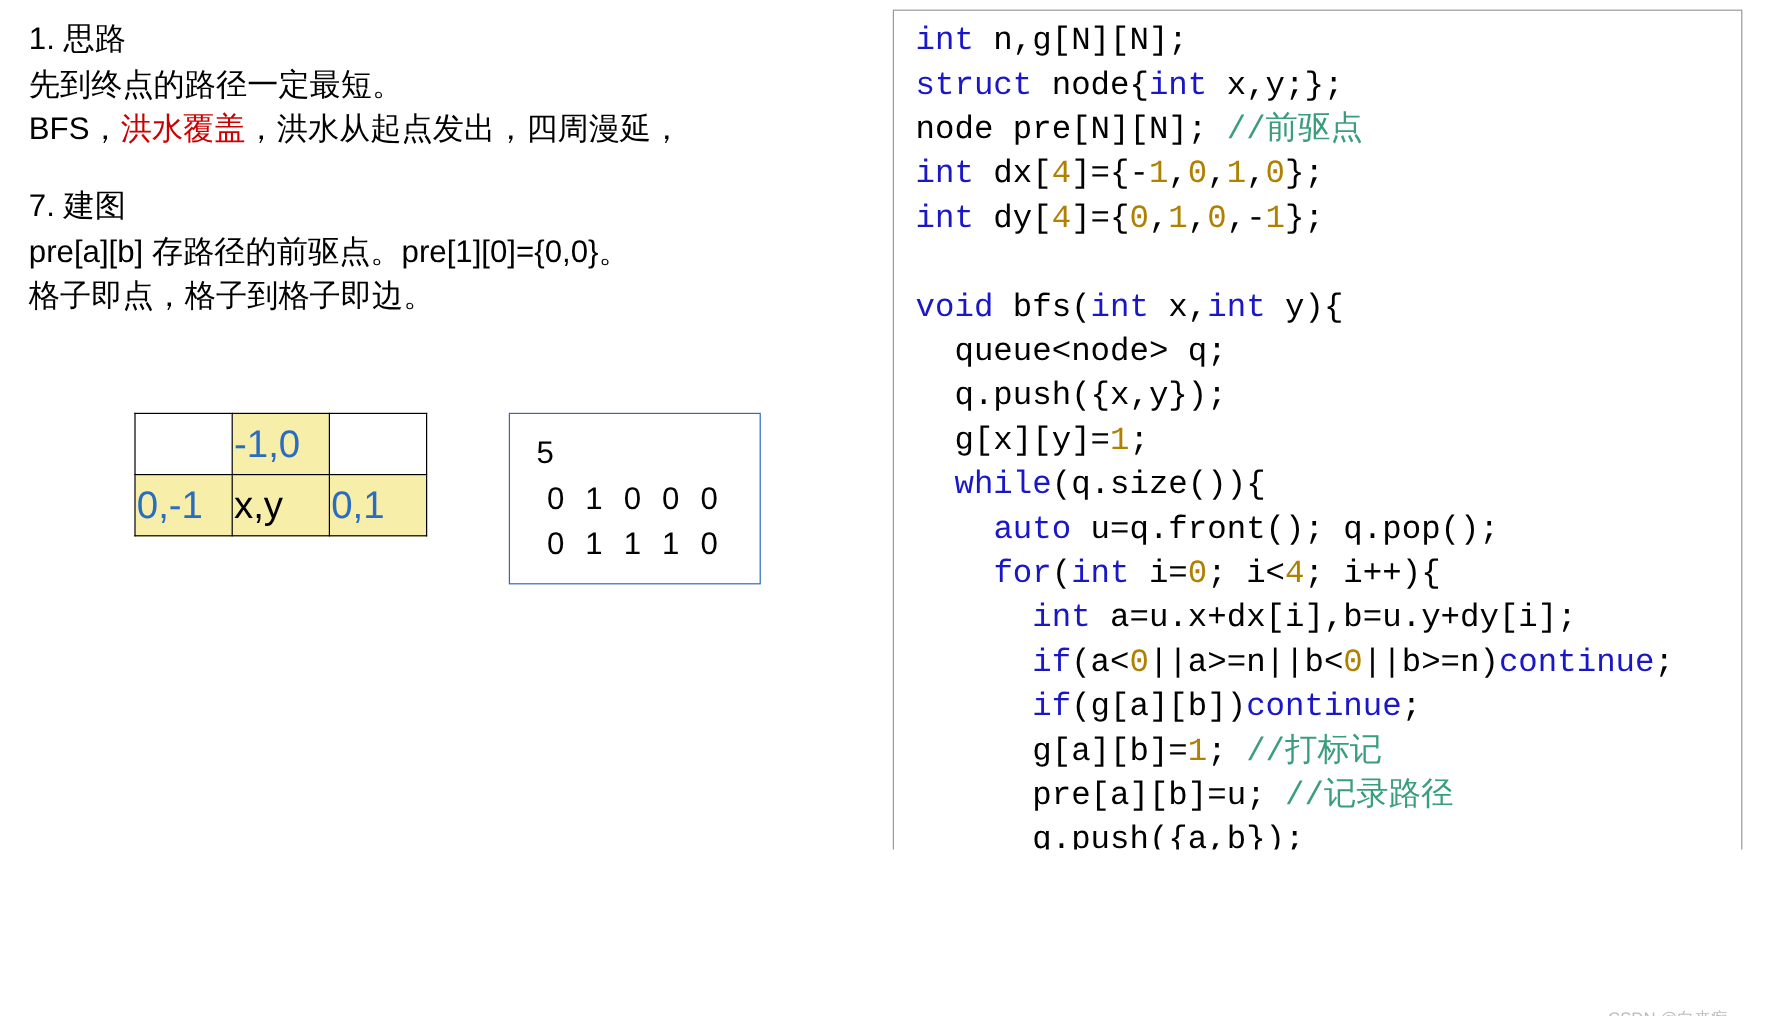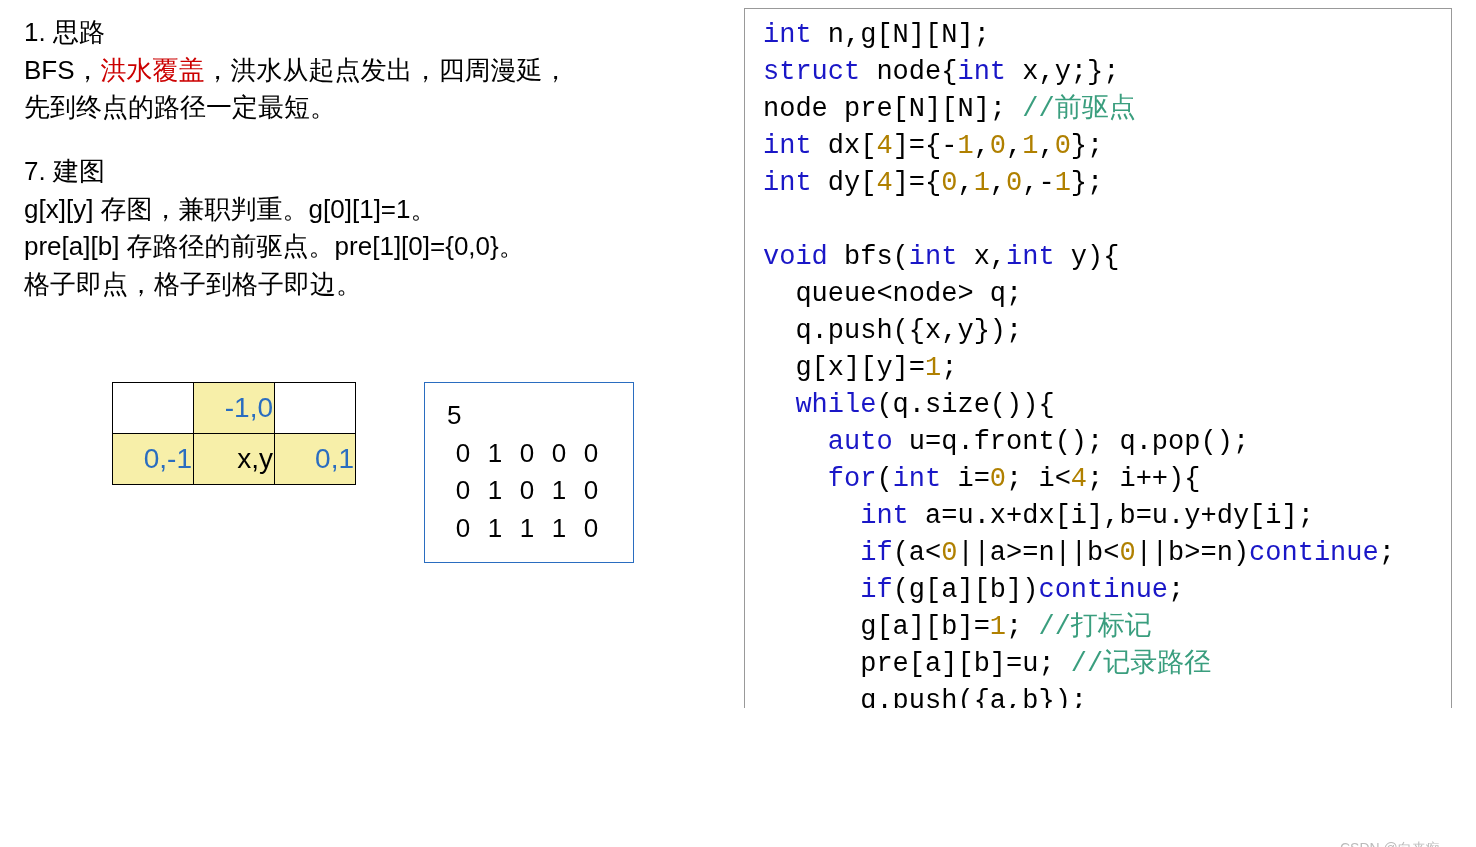--- a/index.html
+++ b/index.html
@@ -37,23 +37,23 @@
     align-items: flex-start;
   }
   table.dir {
     border-collapse: collapse;
     margin-left: 88px;
   }
   table.dir td {
     border: 1px solid #000;
     width: 78px;
     height: 48px;
-    text-align: right;
+    text-align: left;
     vertical-align: middle;
-    font-size: 28px;
+    font-size: 32px;
   }
   .hl { background: #f7efa9; }
   .bold { font-weight: normal; }
   .blue-num { color: #2a6dc0; }
 
   .matrix {
     margin-left: 68px;
     border: 1.5px solid #2a6dc0;
     padding: 14px 26px 14px 22px;
     font-size: 26px;
@@ -91,29 +91,28 @@
     font-family: Arial, sans-serif;
   }
 </style>
 </head>
 <body>
 
 <div class="page">
   <div class="left">
     <div class="para">
       <p>1. 思路</p>
+      <p>先到终点的路径一定最短。</p>
       <p>
         <span>BFS，</span><span class="redtext">洪水覆盖</span><span>，洪水从起点发出，四周漫延，</span>
       </p>
-      <p>先到终点的路径一定最短。</p>
     </div>
 
     <div class="para">
       <p>7. 建图</p>
-      <p>g[x][y] 存图，兼职判重。g[0][1]=1。</p>
       <p>pre[a][b] 存路径的前驱点。pre[1][0]={0,0}。</p>
       <p>格子即点，格子到格子即边。</p>
     </div>
 
     <div class="diagrams">
       <table class="dir">
         <tbody>
             <tr>
           <td></td>
           <td class="hl blue-num">-1,0</td>
@@ -123,21 +122,20 @@
           <td class="hl blue-num">0,-1</td>
           <td class="hl bold">x,y</td>
           <td class="hl blue-num">0,1</td>
         </tr>
       </tbody>
         </table>
 
       <div class="matrix">
         <div>5</div>
         <div class="mrow"><span>0</span><span>1</span><span>0</span><span>0</span><span>0</span></div>
-        <div class="mrow"><span>0</span><span>1</span><span>0</span><span>1</span><span>0</span></div>
         <div class="mrow"><span>0</span><span>1</span><span>1</span><span>1</span><span>0</span></div>
       </div>
     </div>
   </div>
 
   <div class="right">
 <div class="code-box"><span class="kw">int</span><span> n,g[N][N];</span>
 <span class="kw">struct</span><span> node{</span><span class="kw">int</span><span> x,y;};</span>
 <span>node pre[N][N]; </span><span class="cmt">//前驱点</span>
 <span class="kw">int</span><span> dx[</span><span class="num">4</span><span>]={-</span><span class="num">1</span><span>,</span><span class="num">0</span><span>,</span><span class="num">1</span><span>,</span><span class="num">0</span><span>};</span>

